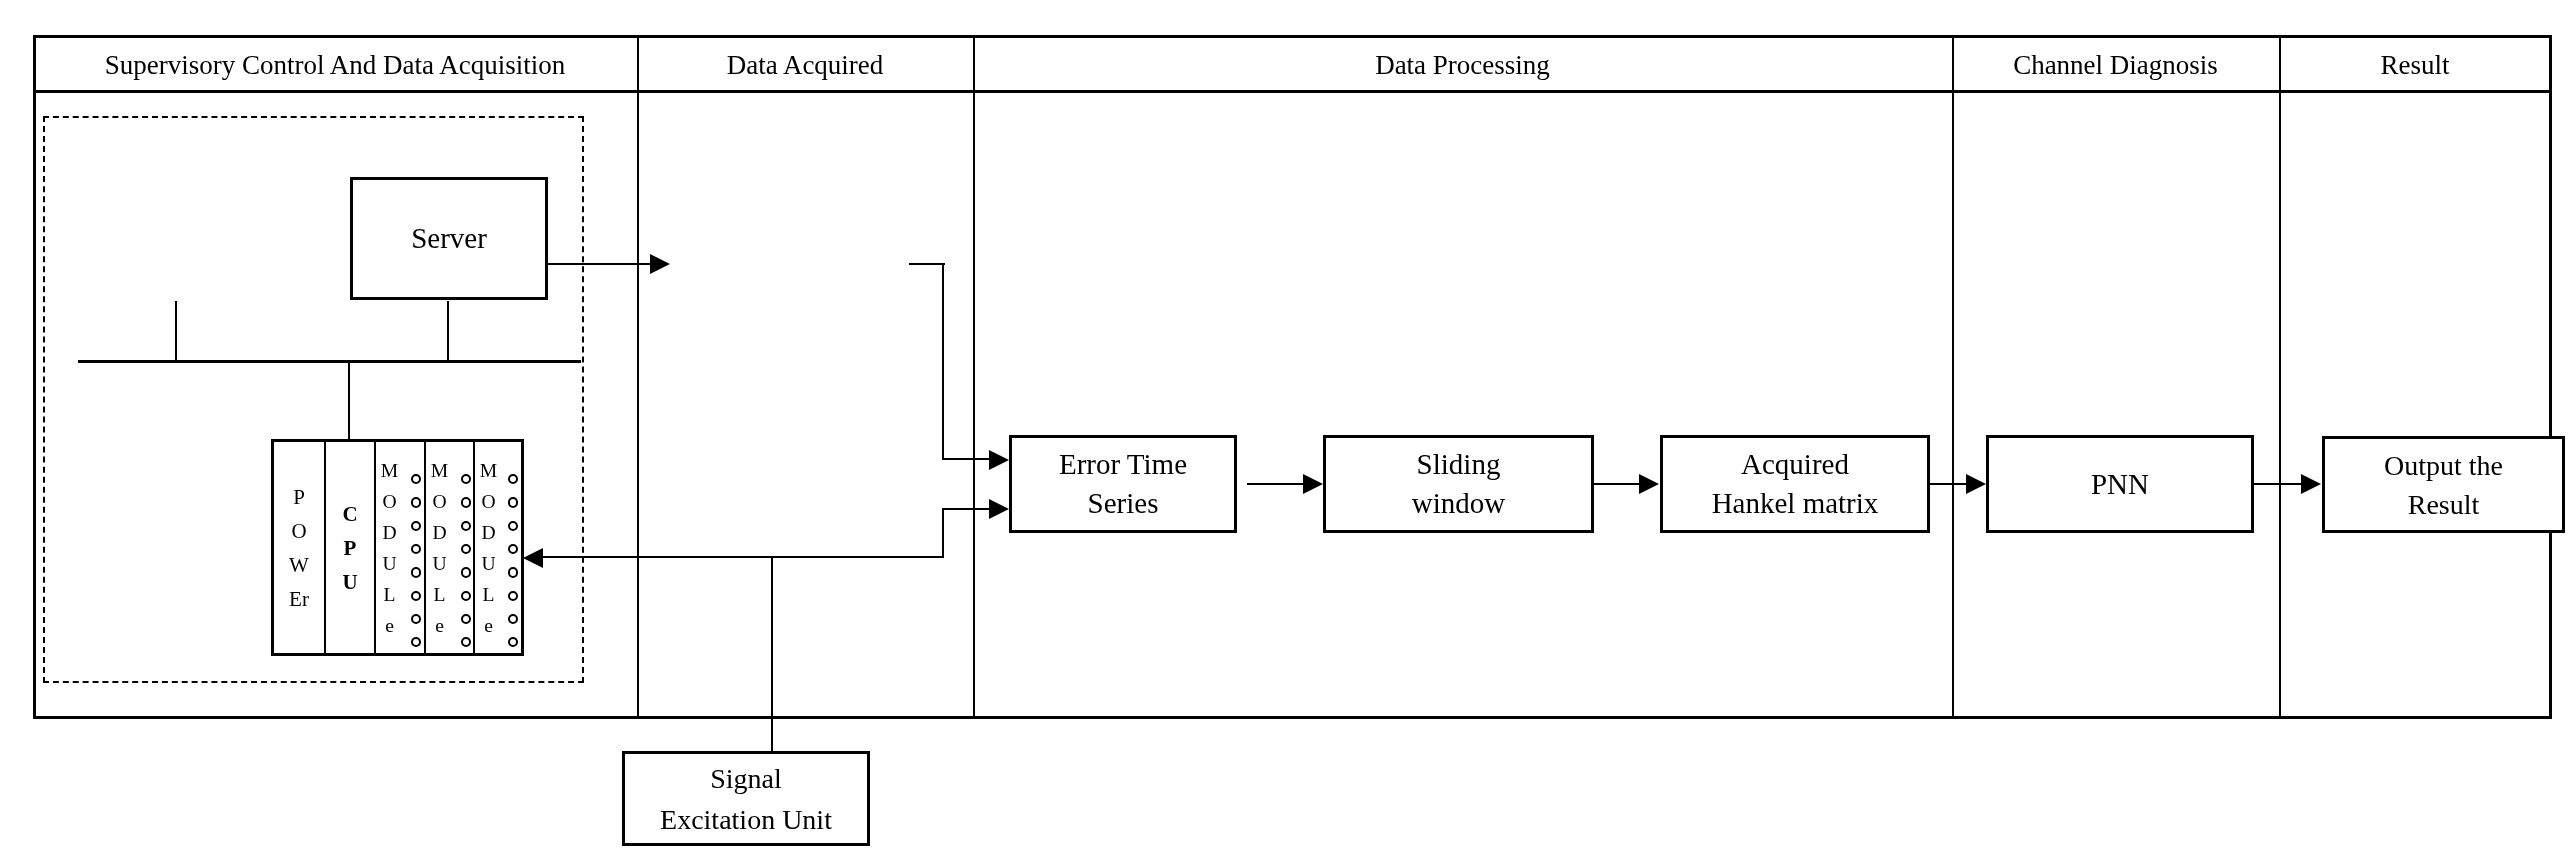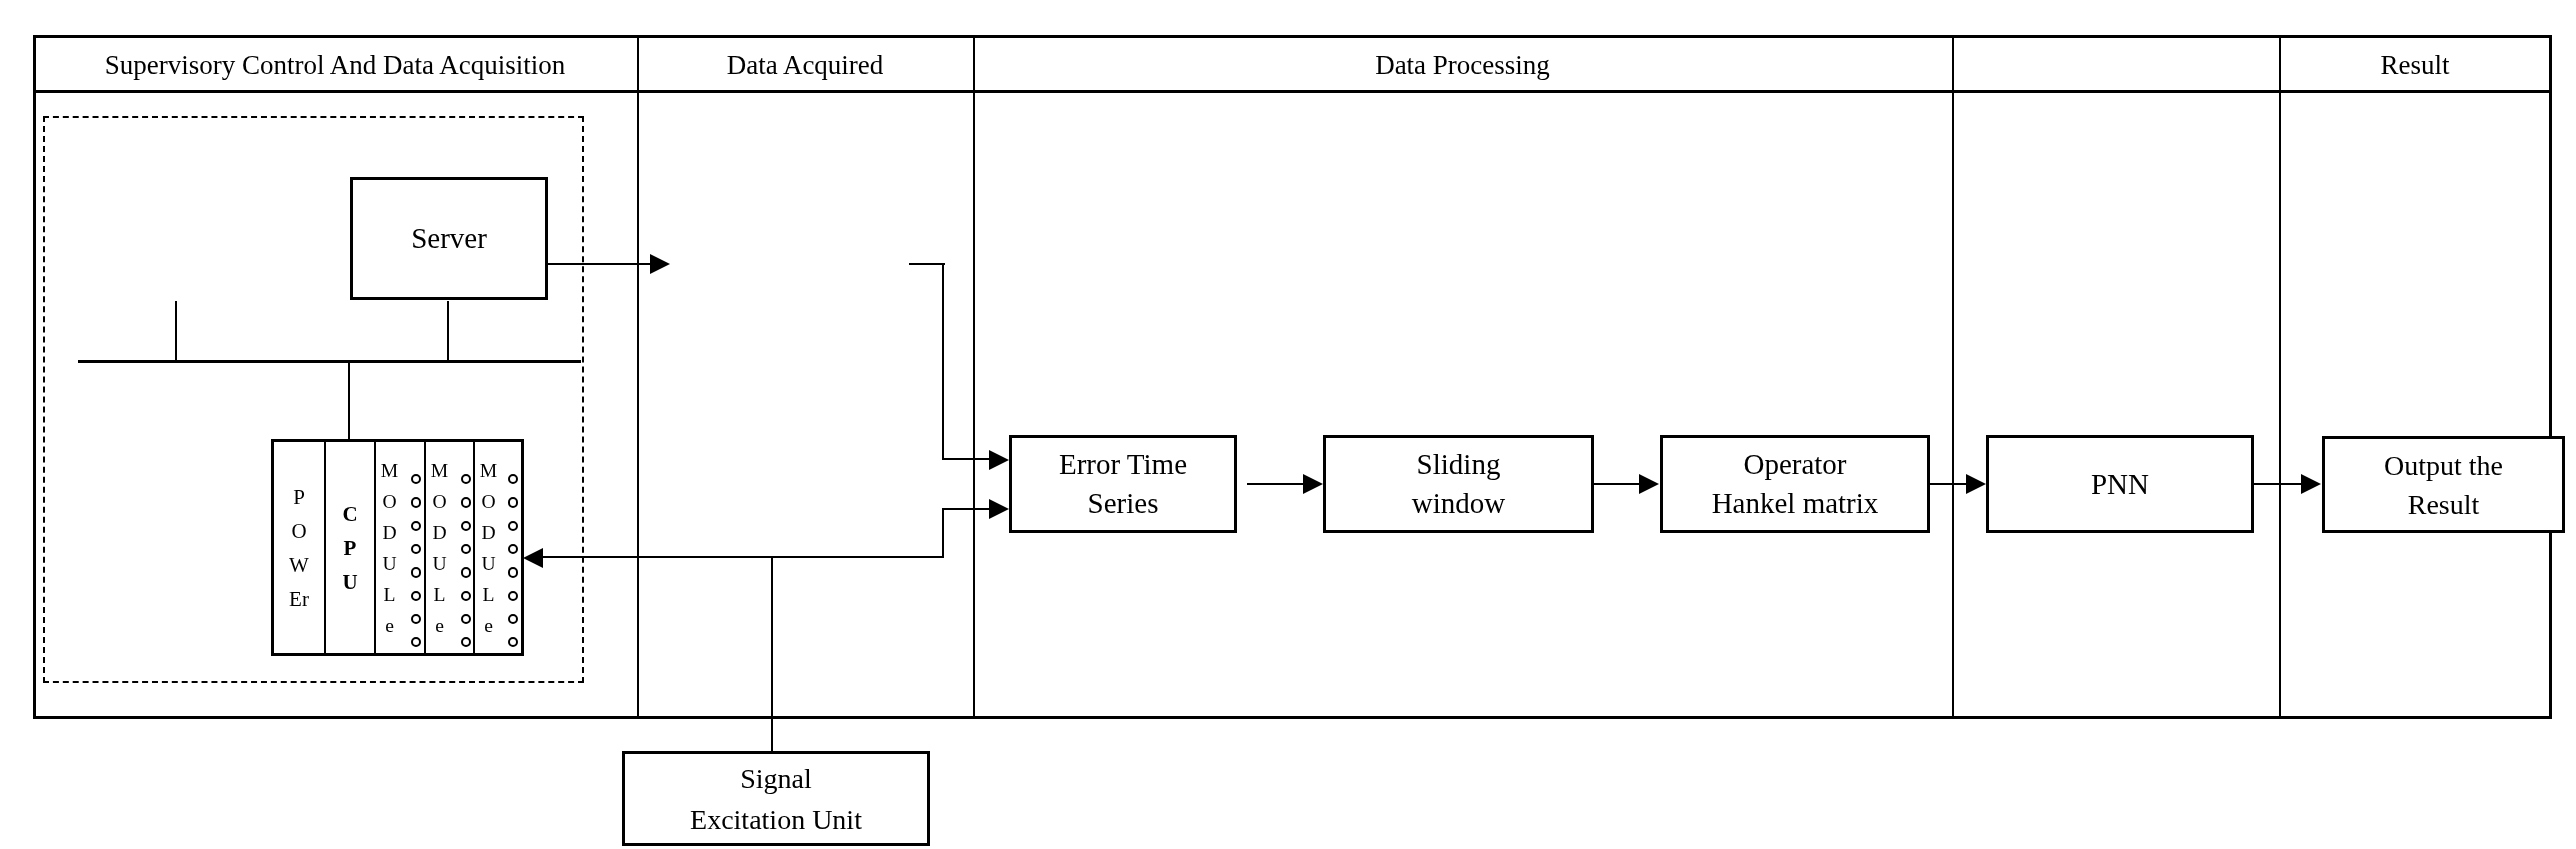--- a/index.html
+++ b/index.html
@@ -41,20 +41,21 @@
   <div class="hline" style="left:33px;top:90px;width:2519px;height:3.1px;"></div>
 
   <div class="vline" style="left:637px;top:35px;height:684px;"></div>
   <div class="vline" style="left:973px;top:35px;height:684px;"></div>
   <div class="vline" style="left:1952px;top:35px;height:684px;"></div>
   <div class="vline" style="left:2279px;top:35px;height:684px;"></div>
 
   <div class="hdr" style="left:33px;width:604px;">Supervisory Control And Data Acquisition</div>
   <div class="hdr" style="left:637px;width:336px;">Data Acquired</div>
   <div class="hdr" style="left:973px;width:979px;">Data Processing</div>
+  <div class="hdr" style="left:1952px;width:327px;">Channel Diagnosis</div>
   <div class="hdr" style="left:2279px;width:272px;">Result</div>
 
   <div class="dashedbox" style="left:43px;top:116px;width:541px;height:567px;"></div>
 
   <div class="node" style="left:350px;top:177px;width:198px;height:123px;">
     <span>Server</span>
   </div>
 
   <div class="vline" style="left:175px;top:301px;height:62px;"></div>
   <div class="vline" style="left:447px;top:301px;height:62px;"></div>
@@ -117,41 +118,41 @@
   <div class="hline" style="left:942px;top:458px;width:48px;"></div>
   <div class="arr-r" style="left:989px;top:450px;"></div>
 
   <div class="arr-l" style="left:523px;top:548px;"></div>
   <div class="hline" style="left:542px;top:556px;width:402px;"></div>
   <div class="vline" style="left:942px;top:508px;height:50px;"></div>
   <div class="hline" style="left:942px;top:508px;width:49px;"></div>
   <div class="arr-r" style="left:989px;top:499px;"></div>
 
   <div class="vline" style="left:771px;top:558px;height:193px;"></div>
-  <div class="node" style="left:622px;top:751px;width:308px;height:95px;font-size:28px;line-height:41px;">
+  <div class="node" style="left:622px;top:751px;width:248px;height:95px;font-size:28px;line-height:41px;">
     <span>Signal</span>
     <span>Excitation Unit</span>
   </div>
 
   <div class="node" style="left:1009px;top:435px;width:228px;height:98px;">
     <span>Error Time</span>
     <span>Series</span>
   </div>
 
   <div class="hline" style="left:1247px;top:483px;width:57px;"></div>
   <div class="arr-r" style="left:1303px;top:474px;"></div>
   <div class="node" style="left:1323px;top:435px;width:271px;height:98px;">
     <span>Sliding</span>
     <span>window</span>
   </div>
 
   <div class="hline" style="left:1594px;top:483px;width:47px;"></div>
   <div class="arr-r" style="left:1639px;top:474px;"></div>
   <div class="node" style="left:1660px;top:435px;width:270px;height:98px;">
-    <span>Operator</span>
+    <span>Acquired</span>
     <span>Hankel matrix</span>
   </div>
 
   <div class="hline" style="left:1929px;top:483px;width:38px;"></div>
   <div class="arr-r" style="left:1966px;top:474px;"></div>
   <div class="node" style="left:1986px;top:435px;width:268px;height:98px;">
     <span>PNN</span>
   </div>
 
   <div class="hline" style="left:2254px;top:483px;width:49px;"></div>

